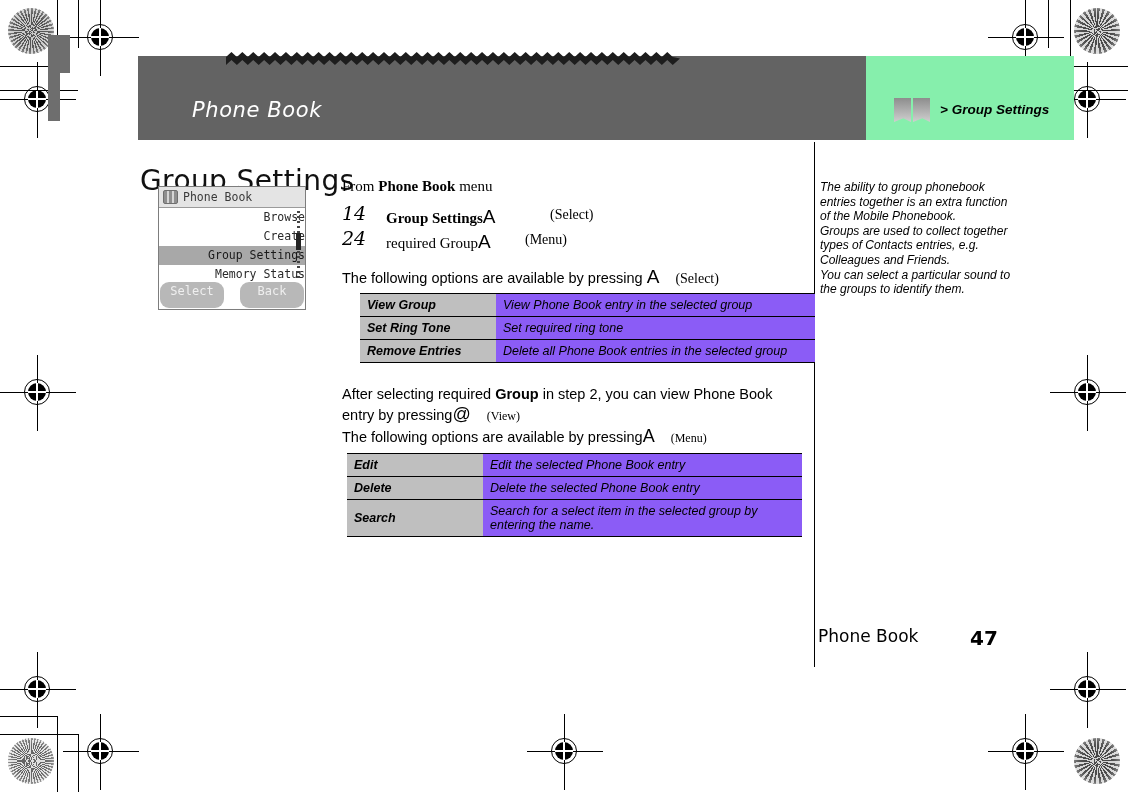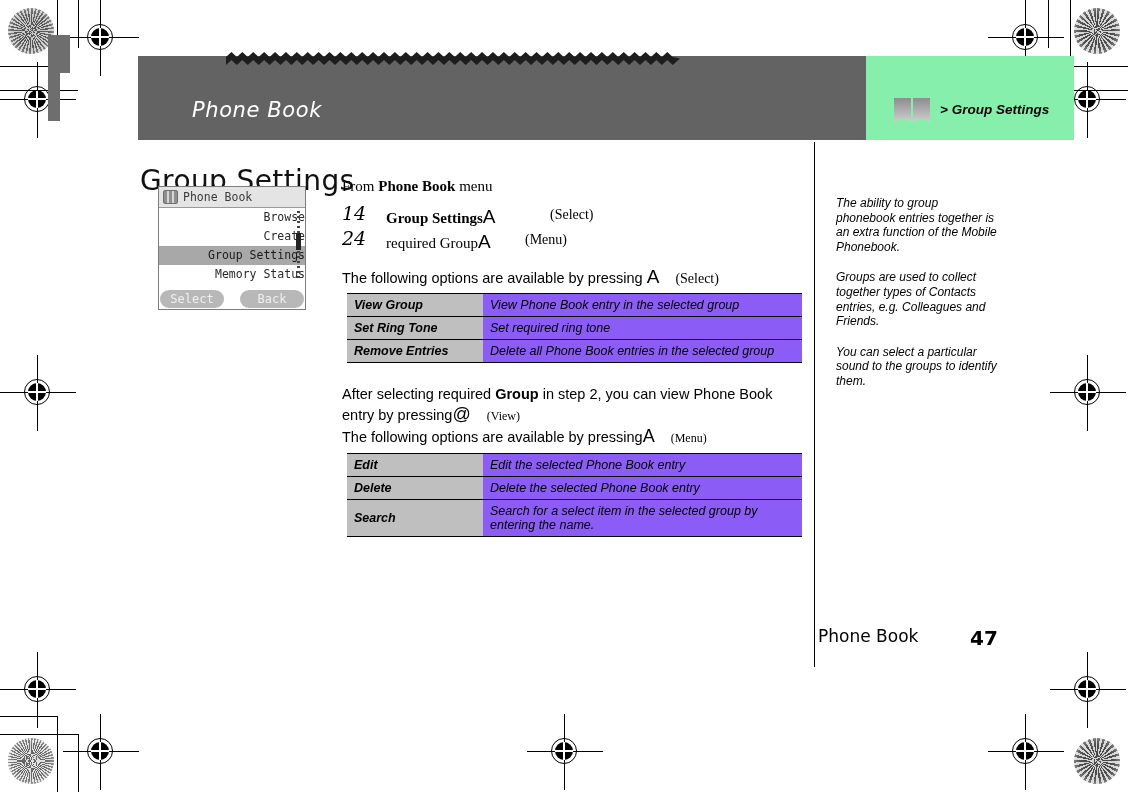--- a/index.html
+++ b/index.html
@@ -61,21 +61,21 @@
          border:1px solid #6f6f6f;box-sizing:border-box;border-radius:2px;}
   .phone .tbar .tTx{position:absolute;left:24px;top:3px;font-size:11.5px;color:#3a3a3a;}
   .phone .lst{position:absolute;left:0;top:21px;width:100%;text-align:right;}
   .phone .li{height:19px;line-height:19px;padding-left:18px;font-size:11.5px;color:#2a2a2a;
          box-sizing:border-box;}
   .phone .li.sel{background:#a8a8a8;color:#1a1a1a;}
   .phone .sb{position:absolute;right:5px;top:24px;width:3px;height:70px;
          background:repeating-linear-gradient(to bottom,#444 0 2px,transparent 2px 5px);}
   .phone .sbth{position:absolute;right:4.2px;top:46px;width:5px;height:17px;background:#232323;}
   .phone .skbar{position:absolute;left:0;bottom:0;width:100%;height:20px;background:#fff;}
-  .phone .sk{position:absolute;bottom:1px;height:18px;line-height:18px;background:#b8b8b8;
+  .phone .sk{position:absolute;bottom:1px;height:26px;line-height:18px;background:#b8b8b8;
          color:#efefef;font-size:12px;text-align:center;border-radius:9px;}
   .phone .skL{left:1px;width:64px;}
   .phone .skR{right:1px;width:64px;}
 
   
   .serif{font-family:"Liberation Serif","DejaVu Serif",serif;}
   .sans{font-family:"Liberation Sans",sans-serif;}
 
   .fromline{position:absolute;left:290px;top:132px;font-size:15px;}
   .fromline b{font-weight:bold;}
@@ -100,26 +100,26 @@
 
   table.opt{position:absolute;border-collapse:collapse;width:455px;}
   table.opt td{border-top:1.6px solid #000;border-bottom:1.6px solid #000;
      padding:4px 7px;font-size:12.5px;font-style:italic;vertical-align:middle;}
   table.opt td.k{background:#bfbfbf;font-weight:bold;width:122px;}
   table.opt td.v{background:#8b5cf6;}
   table.opt tr td{border-bottom:1.1px solid #000;}
   table.opt tr:first-child td{border-top:1.6px solid #000;}
   table.opt tr:last-child td{border-bottom:1.6px solid #000;}
 
-  #tbl1{left:295px;top:247px;}
+  #tbl1{left:308px;top:247px;}
   #tbl2{left:295px;top:407px;}
 
   .note{position:absolute;left:768px;top:134px;width:196px;font-size:12px;line-height:14.6px;
         font-style:italic;}
-  .note p{margin:16px;}
+  .note p{margin:0;}
 
   .foot{position:absolute;left:766px;top:580px;font-size:17px;font-family:"DejaVu Sans",sans-serif;}
   .foot .pg{position:absolute;left:152px;top:0;font-size:20px;font-weight:bold;}
 </style>
 </head>
 <body>
 
 <div class="printmark rosette" style="left:8px;top:8px;"></div>
 <div class="printmark rosette r2" style="left:1074px;top:8px;"></div>
 <div class="printmark rosette r3" style="left:8px;top:738px;"></div>

